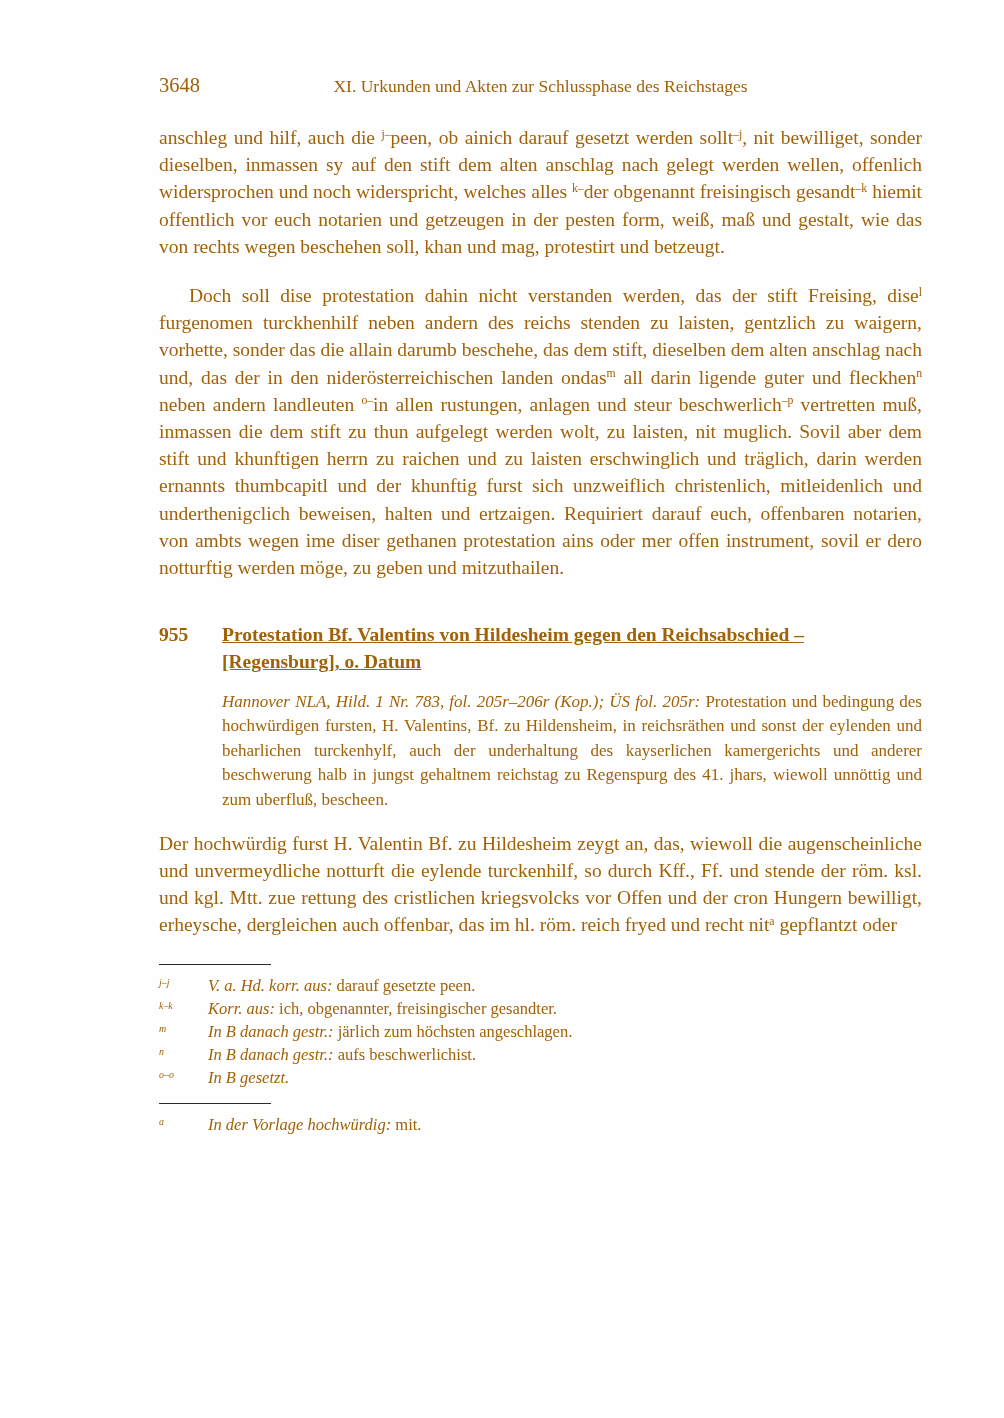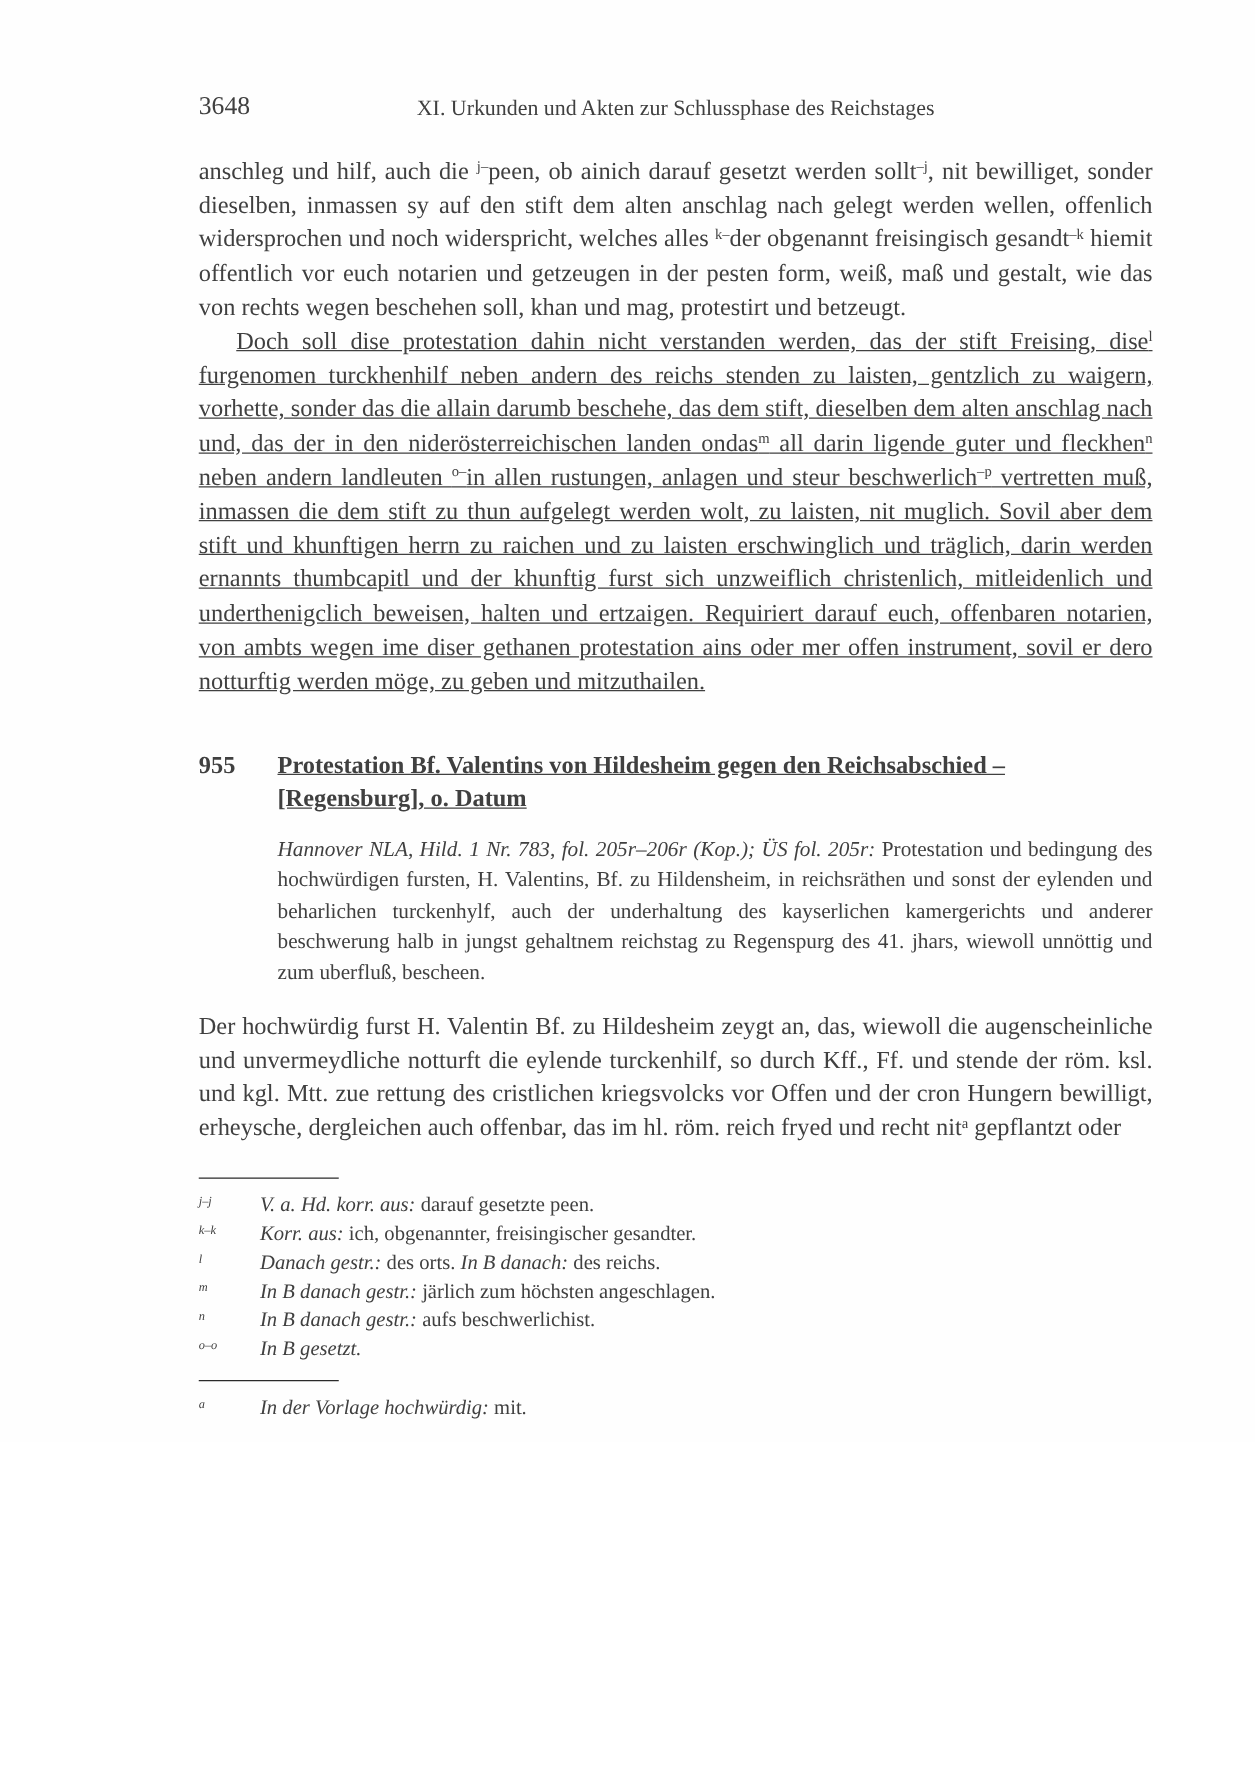--- a/index.html
+++ b/index.html
@@ -1,27 +1,27 @@
 <!DOCTYPE html>
 <html lang="de"><head>
 <meta charset="utf-8">
 <style>
   html,body{margin:0;padding:0;background:#ffffff;}
   .page{
     width:1004px;height:1154px;position:relative;overflow:hidden;
-    background:#fefefe;color:#404040;
+    background:#fefefe;color:#a16207;
     font-family:"Liberation Serif","DejaVu Serif",serif;
   }
   .content{position:absolute;left:159px;top:74px;width:763px;}
   p{margin:0;}
   .header{position:relative;margin-bottom:24px;height:26px;}
   .page-num{position:absolute;left:0;top:0;font-size:20.5px;}
   .running-head{text-align:center;font-size:17.5px;padding-top:2px;}
-  .para{font-size:19.5px;line-height:27.2px;text-align:justify;}
-  .para.indent{text-indent:30px;text-decoration:underline;}
+  .para{font-size:19.5px;line-height:27.2px;text-align:justify;margin-top:22px;}
+  .para.indent{text-indent:30px;}
   .entry-head{display:flex;margin-top:40px;font-weight:bold;font-size:19.5px;line-height:27.2px;}
   .entry-num{flex:0 0 63px;}
   .entry-title{flex:1;text-decoration:underline;}
   .source-note{margin:14px 0 0 63px;font-size:17px;line-height:24.6px;text-align:justify;}
   .entry-body{margin-top:17px;font-size:19.5px;line-height:27.2px;text-align:justify;}
   .footnotes{margin-top:26px;font-size:16.5px;line-height:23px;}
   .fn-rule{width:112px;border-top:1.6px solid #2a2a2a;height:0;margin:0 0 9px 0;}
   .fn-rule.second{margin-top:14px;}
   .fn-marker{display:inline-block;min-width:44px;text-align:left;margin-right:5px;font-style:italic;}
   sup{font-size:60%;line-height:0;position:relative;top:-0.55em;vertical-align:baseline;}
@@ -53,23 +53,20 @@
     <div class="footnotes">
       <div class="fn-rule"></div>
 
       <div class="fnote">
         <span class="fn-marker"><sup>j–j</sup></span><span class="fn-text"><span class="it">V. a. Hd. korr. aus:</span><span> darauf gesetzte peen.</span></span>
       </div>
       <div class="fnote">
         <span class="fn-marker"><sup>k–k</sup></span><span class="fn-text"><span class="it">Korr. aus:</span><span> ich, obgenannter, freisingischer gesandter.</span></span>
       </div>
       <div class="fnote">
-        <span class="fn-marker"><sup>l</sup></span><span class="fn-text"><span class="it">Danach gestr.:</span><span> des orts. </span><span class="it">In B danach:</span><span> des reichs.</span></span>
-      </div>
-      <div class="fnote">
         <span class="fn-marker"><sup>m</sup></span><span class="fn-text"><span class="it">In B danach gestr.:</span><span> järlich zum höchsten angeschlagen.</span></span>
       </div>
       <div class="fnote">
         <span class="fn-marker"><sup>n</sup></span><span class="fn-text"><span class="it">In B danach gestr.:</span><span> aufs beschwerlichist.</span></span>
       </div>
       <div class="fnote">
         <span class="fn-marker"><sup>o–o</sup></span><span class="fn-text"><span class="it">In B gesetzt.</span></span>
       </div>
 
       <div class="fn-rule second"></div>

